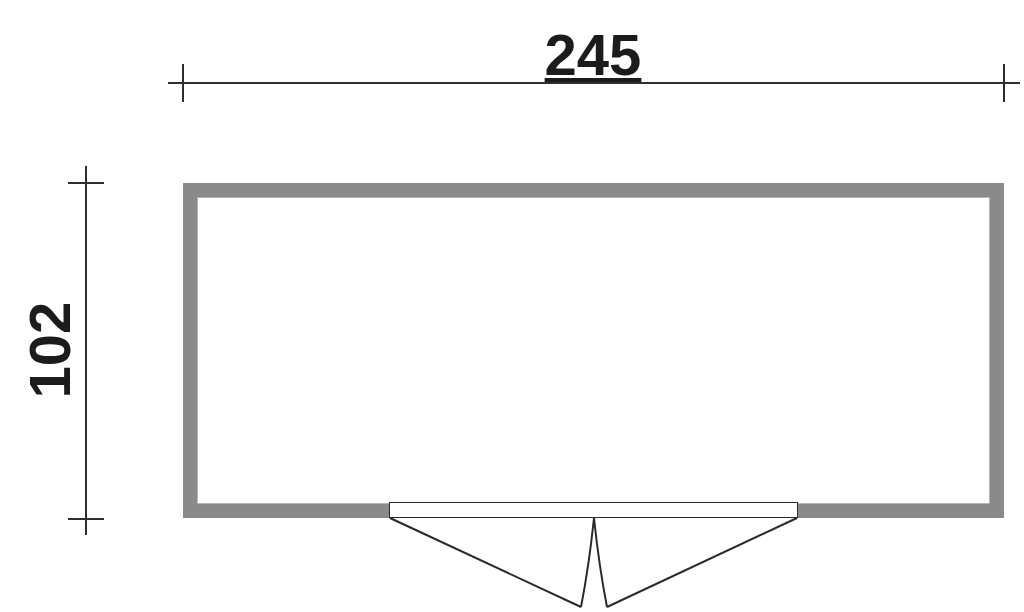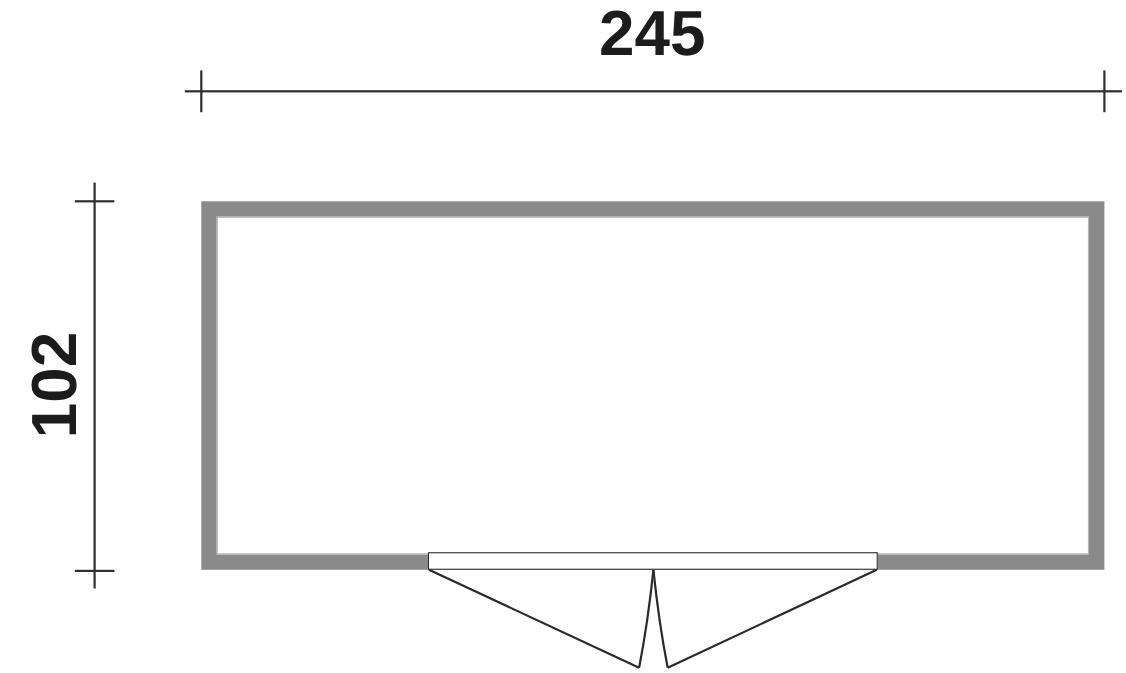--- a/index.html
+++ b/index.html
@@ -36,21 +36,21 @@
   .door-swing line, .door-swing path {
     stroke: var(--door-line, #2a2a2a); stroke-width: 2; fill: none;
   }
 </style>
 </head>
 <body>
 
 <div class="canvas">
 
   <div>
-    <div class="dim-label" style="left:493px; top:0; width:200px; height:62px;">245</div>
+    <div class="dim-label" style="left:493px; top:24px; width:200px; height:62px;text-decoration:underline;">245</div>
     <div class="hline" style="left:168px; top:82px; width:852px;"></div>
     <div class="vtick" style="left:182px; top:64px;"></div>
     <div class="vtick" style="left:1003px; top:64px;"></div>
   </div>
 
   <div>
     <div class="dim-label rot" style="left:-50px; top:320px; width:200px; height:60px;">102</div>
     <div class="vline" style="left:85px; top:166px; height:369px;"></div>
     <div class="htick" style="left:68px; top:182px;"></div>
     <div class="htick" style="left:68px; top:518px;"></div>

